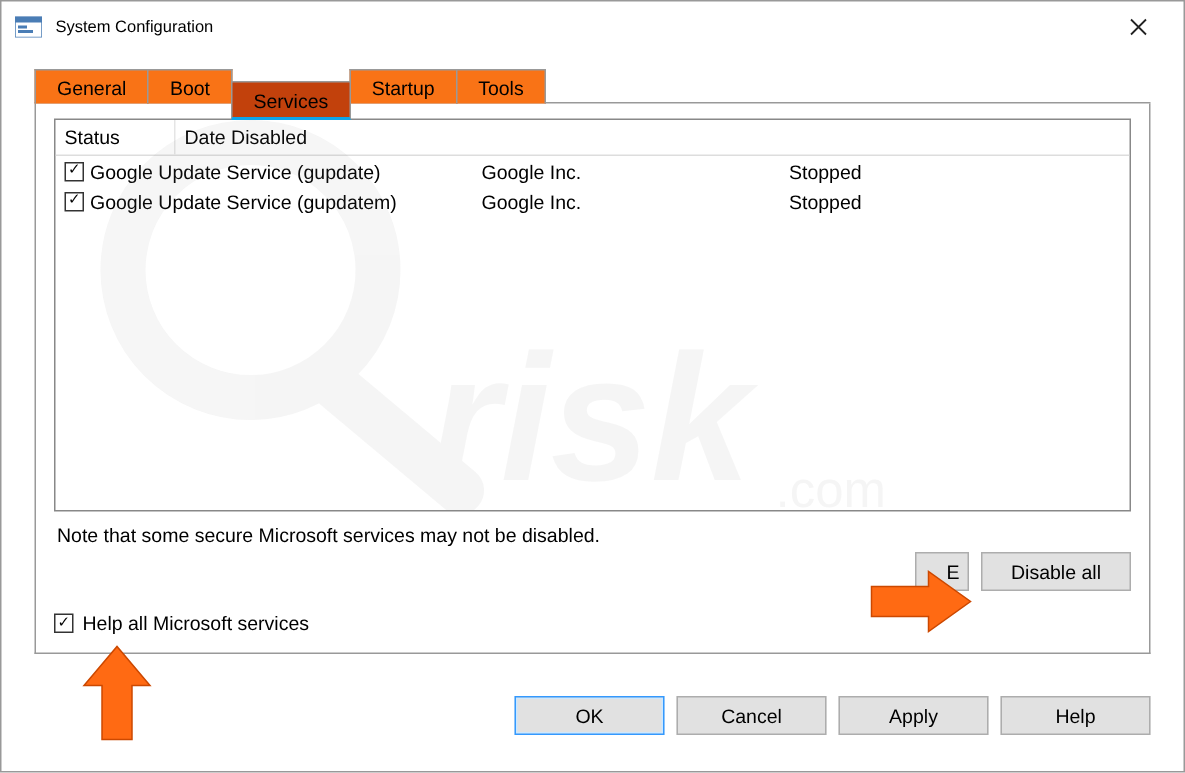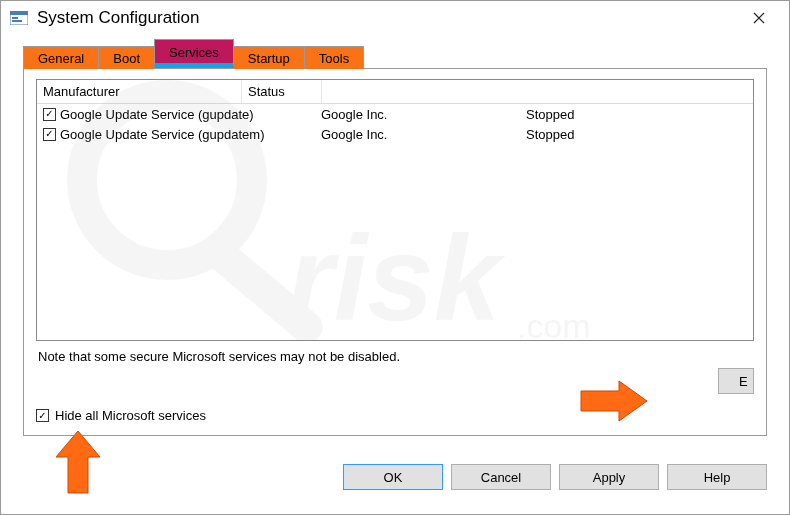--- a/index.html
+++ b/index.html
@@ -1,27 +1,27 @@
 <!DOCTYPE html>
 <html><head>
 <meta charset="utf-8">
 <style>
   * { box-sizing: border-box; font-family: 'Segoe UI', Tahoma, sans-serif; }
   body { margin: 0; width: 790px; height: 515px; background: #fff; border: 1px solid #999; position: relative; }
   
   .titlebar { height: 34px; display: flex; align-items: center; padding: 0 8px; }
   .titlebar .ticon { width: 20px; height: 16px; margin-right: 8px; display:flex; align-items:center; justify-content:center; }
-  .titlebar .title { font-size: 17px; color: #000; flex: 1; }
+  .titlebar .title { font-size: 11px; color: #000; flex: 1; }
   .titlebar .close { width: 45px; height: 30px; display:flex; align-items:center; justify-content:center; font-size:14px; color:#333; }
   
   .content { padding: 8px 22px 14px 22px; position: relative; }
   
   .tabs { display: flex; align-items: flex-end; border-bottom: 1px solid #999; height: 26px; position: relative; }
   .tab { padding: 4px 14px 3px; font-size: 13px; color: #000; border: 1px solid #999; border-bottom: none; margin-right: -1px; background: #f97316; position: relative; top: 1px; cursor: default; }
-  .tab.active { background: #be185d; border-bottom: 5px solid #0ea5e9; z-index: 2; padding-top: 5px; top: 0px; }
+  .tab.active { background: #c2410c; border-bottom: 2px solid #0ea5e9; z-index: 2; padding-top: 5px; top: 12px; }
   
   .panel { border: 1px solid #999; border-top: none; padding: 10px 12px 12px; }
   
   .listbox { border: 1px solid #888; height: 262px; background: #fff; position: relative; overflow: hidden; }
   .lhead { display: flex; height: 24px; border-bottom: 1px solid #ddd; font-size: 13px; color: #000; align-items: center; }
   .lhead div { padding-left: 6px; border-right: 1px solid #e5e5e5; height: 100%; display:flex; align-items:center; }
   .col-service { width: 278px; }
   .col-mfr { width: 205px; }
   .col-status { width: 80px; }
   .col-date { flex:1; border-right:none !important; }
@@ -82,22 +82,22 @@
     <div class="listbox">
       <div class="wm">
         <svg viewBox="0 0 620 300">
             <circle cx="130" cy="120" r="85" fill="none" stroke="#888" stroke-width="30"></circle>
             <rect x="185" y="175" width="140" height="32" rx="16" fill="#888" transform="rotate(40 185 175)"></rect>
             <text x="250" y="260" font-size="120" font-style="italic" font-weight="bold" fill="#888" font-family="Georgia,serif">risk</text>
             <text x="480" y="278" font-size="34" fill="#888" font-family="Arial">.com</text>
           </svg>
       </div>
       <div class="lhead">
-        <div class="col-mfr">Manufacturer</div>
         <div class="col-status">Status</div>
+        <div class="col-date">Date Disabled</div>
       </div>
       <div id="rows">
           <div class="lrow">
             <div class="cell col-service">
               <span class="cb">✓</span>
               <span>Google Update Service (gupdate)</span>
             </div>
             <div class="cell col-mfr">Google Inc.</div>
             <div class="cell col-status">Stopped</div>
             <div class="cell col-date"></div>
@@ -113,25 +113,26 @@
           </div>
         </div>
     </div>
 
     <div class="note">Note that some secure Microsoft services may not be disabled.</div>
 
     <div class="btnrow">
       <div class="btn clipped">
           <span>E</span>
         </div>
+      <div class="btn">Disable all</div>
     </div>
 
     <div class="hideall">
       <span class="cb">✓</span>
-      <span>Hide all Microsoft services</span>
+      <span>Help all Microsoft services</span>
     </div>
   </div>
 </div>
 
 <div class="footer">
   <div class="btn default">OK</div>
   <div class="btn">Cancel</div>
   <div class="btn">Apply</div>
   <div class="btn">Help</div>
 </div>

